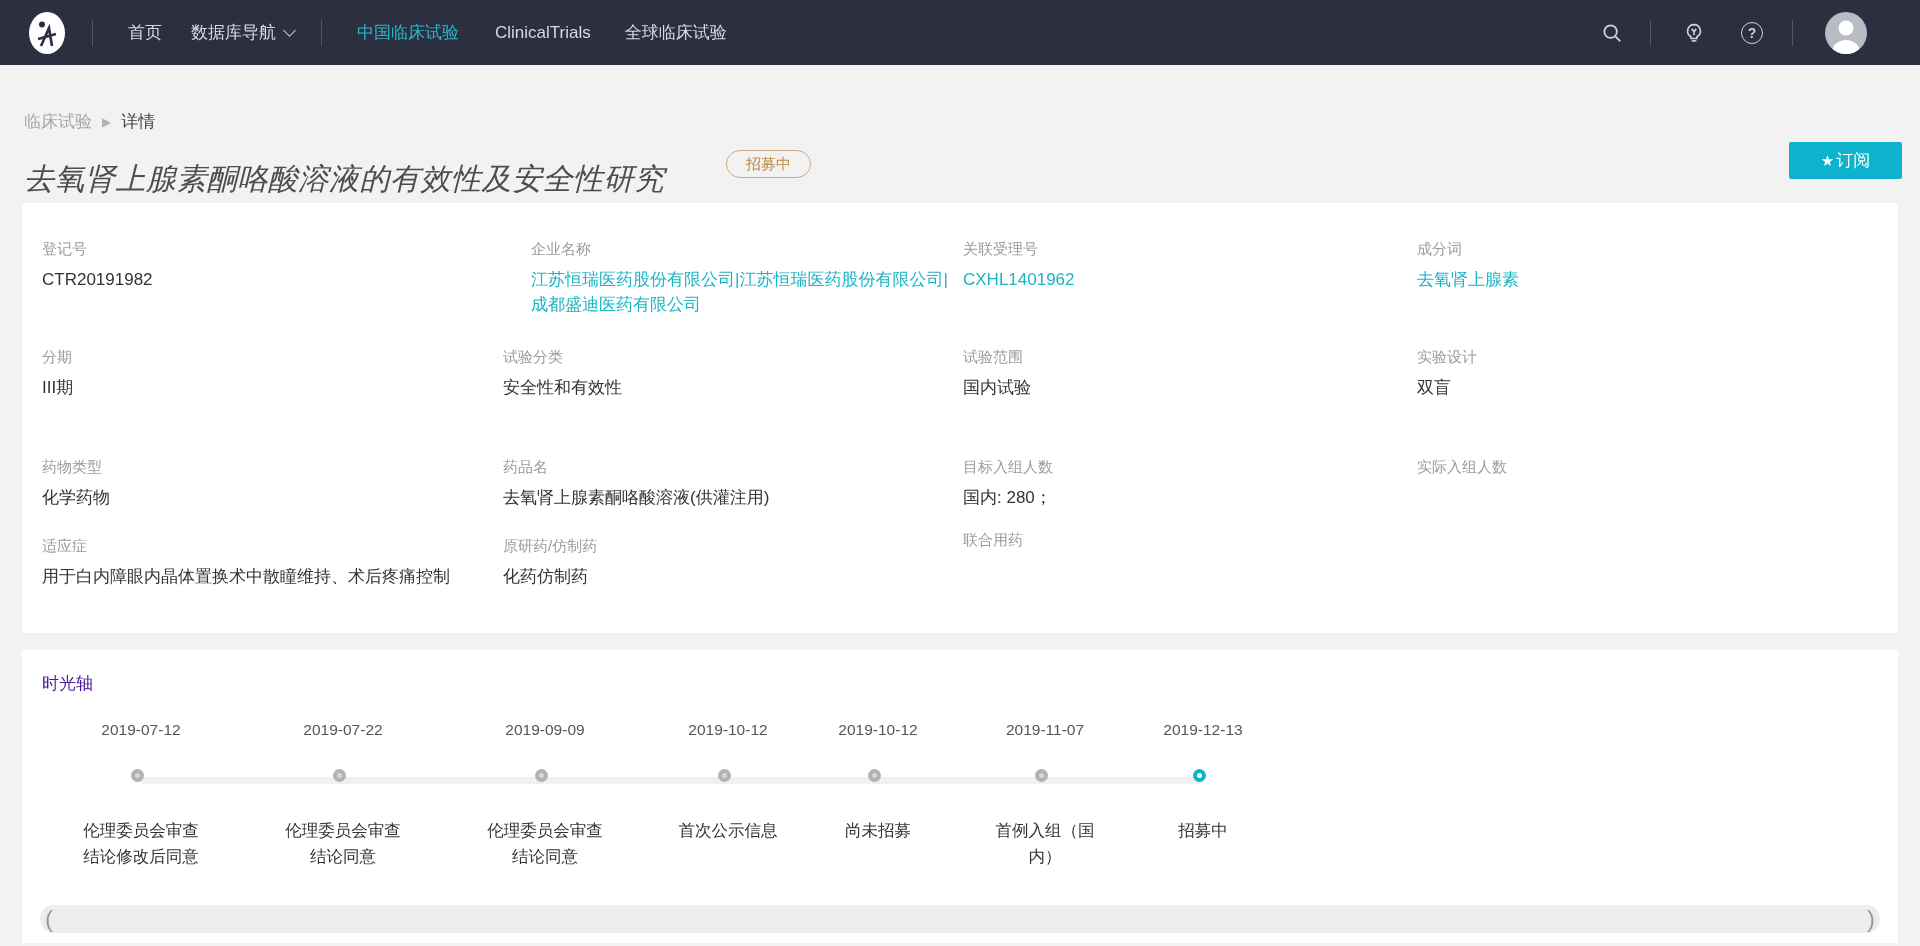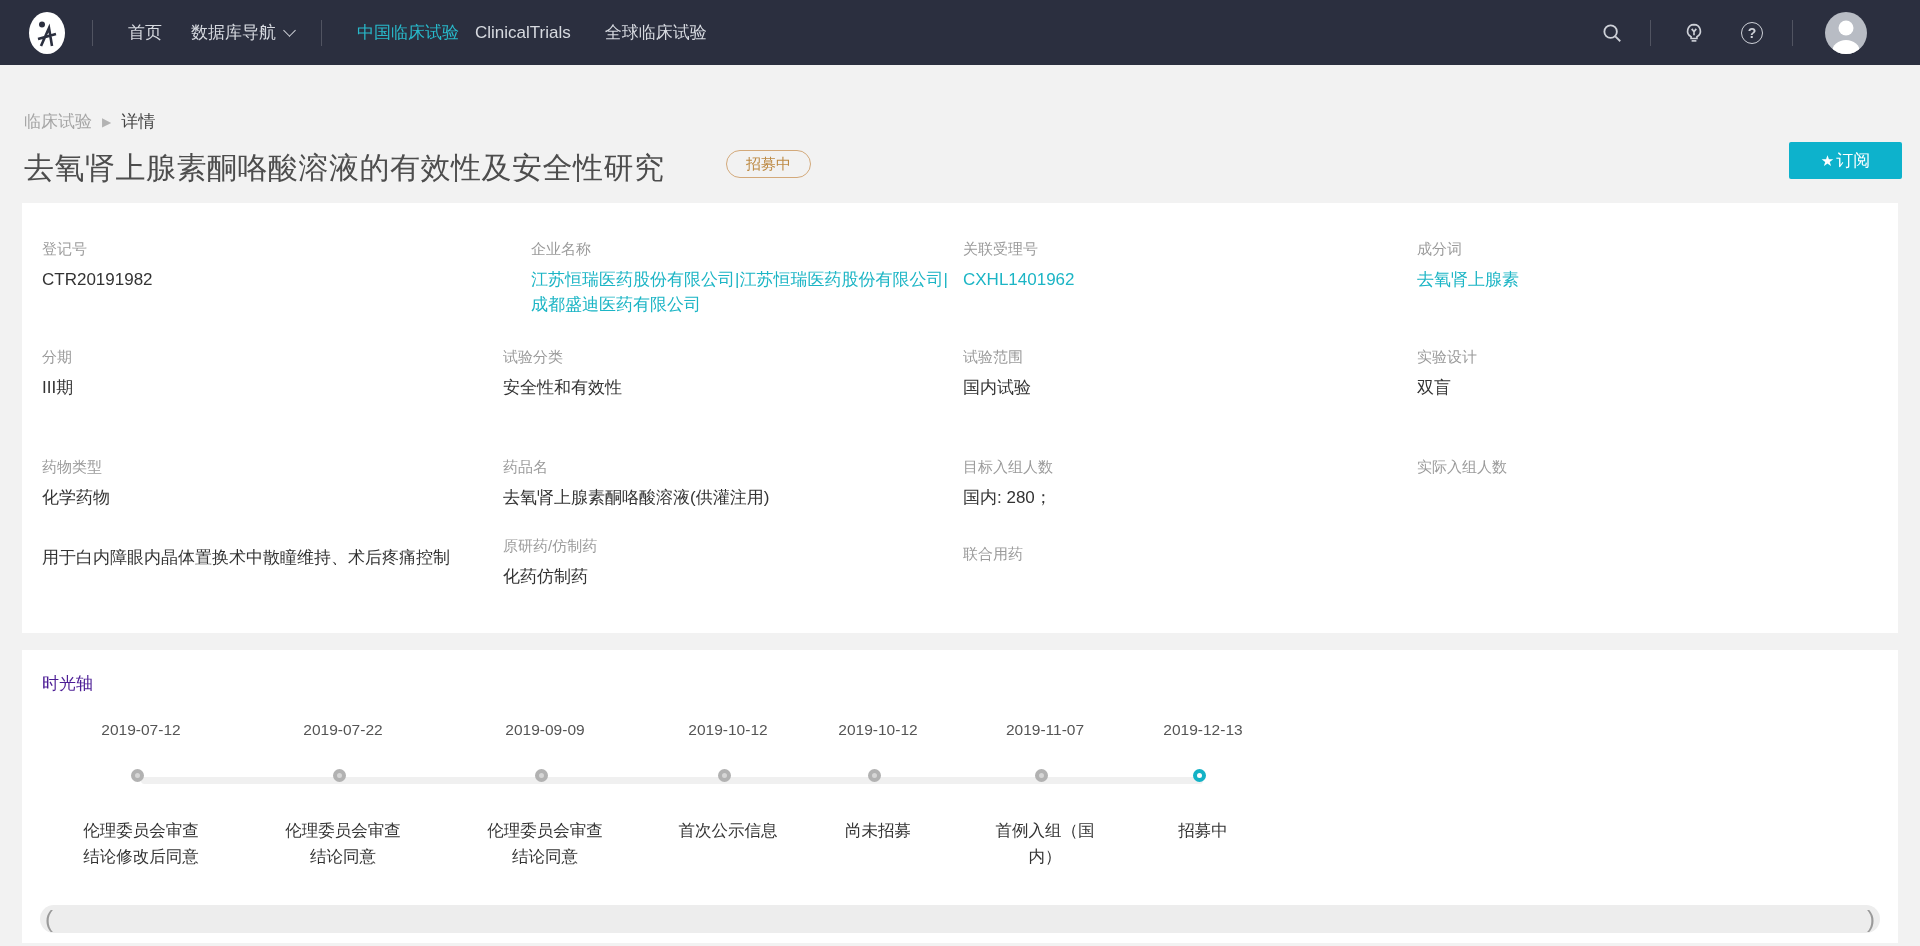--- a/index.html
+++ b/index.html
@@ -14,42 +14,42 @@
     background:#2b2f3f; display:flex; align-items:center; z-index:10; }
   .logo { margin-left:29px; width:36px; height:42px; cursor:pointer; }
   .nav-sep { width:1px; height:26px; background:rgba(255,255,255,.18); }
   .sep1 { margin-left:27px; } .sep2 { margin-left:27px; }
   .nav-item { color:#d7dae0; font-size:17px; cursor:pointer; text-decoration:none;
     display:flex; align-items:center; white-space:nowrap; }
   .nav-item.active { color:#28b9ca; }
   .nv-home { margin-left:35px; }
   .nv-db { margin-left:29px; }
   .nv-cn { margin-left:35px; }
-  .nv-ct { margin-left:16px; }
+  .nv-ct { margin-left:36px; }
   .nv-gl { margin-left:34px; }
   .chev { width:9px; height:9px; border-right:1.6px solid #cfd2d8; border-bottom:1.6px solid #cfd2d8;
     transform:rotate(45deg); margin-left:9px; margin-top:-5px; display:inline-block; }
   .nav-right { margin-left:auto; margin-right:53px; display:flex; align-items:center; }
   .icon-btn { cursor:pointer; display:flex; align-items:center; justify-content:center; }
   .ic-search { width:22px; height:22px; }
   .ic-bulb { width:22px; height:22px; margin-left:32px; }
   .ic-help { width:22px; height:22px; margin-left:36px; border:1.8px solid #ced1d8; border-radius:50%;
     color:#ced1d8; font-size:14px; font-weight:bold; }
   .sep3 { margin-left:27px; } .sep4 { margin-left:29px; }
   .avatar { margin-left:32px; width:42px; height:42px; border-radius:50%; background:#b8bcc4;
     overflow:hidden; cursor:pointer; }
 
   
   .breadcrumb { position:absolute; left:24px; top:110px; font-size:17px; display:flex;
     align-items:center; }
   .bc-root { color:#a6a6a6; cursor:pointer; }
   .bc-arrow { color:#b3b3b3; font-size:12px; margin:0 10px; }
   .bc-current { color:#444; }
-  .page-title { position:absolute; left:24px; top:148px; font-size:30px; font-weight:400;
-    color:#4d4d4d; letter-spacing:.5px; }
+  .page-title { position:absolute; left:24px; top:159px; font-size:30px; font-weight:400;
+    color:#4d4d4d; letter-spacing:.5px;font-style:italic; }
   .status-badge { position:absolute; left:726px; top:150px; height:28px; padding:0 19px;
     border:1px solid #d3a97a; border-radius:14px; color:#bd8a44; font-size:15px;
     display:flex; align-items:center; background:transparent; }
   .subscribe-btn { position:absolute; right:18px; top:142px; width:113px; height:37px;
     background:#0db2cc; color:#fff; font-size:17px; display:flex; align-items:center;
     justify-content:center; cursor:pointer; border-radius:2px; }
   .subscribe-btn .star { font-size:15px; margin-right:2px; }
 
   
   .card { position:absolute; background:#fff; }
@@ -192,27 +192,28 @@
   <div class="field" style="left:941px;top:255px">
     <div class="f-label">目标入组人数</div>
     <div class="f-value">国内: 280；</div>
   </div>
   <div class="field" style="left:1395px;top:255px">
     <div class="f-label">实际入组人数</div>
     <div class="f-value"></div>
   </div>
 
   <div class="field" style="left:20px;top:334px">
+    <div class="f-label">适应症</div>
     <div class="f-value">用于白内障眼内晶体置换术中散瞳维持、术后疼痛控制</div>
   </div>
   <div class="field" style="left:481px;top:334px">
     <div class="f-label">原研药/仿制药</div>
     <div class="f-value">化药仿制药</div>
   </div>
-  <div class="field" style="left:941px;top:342px">
+  <div class="field" style="left:941px;top:328px">
     <div class="f-label">联合用药</div>
     <div class="f-value"></div>
   </div>
 </section>
 
 <section class="card card-timeline">
   <div class="tl-title">时光轴</div>
   <div class="tl-line"></div>
 
   <div class="tl-item" style="left:119px">

